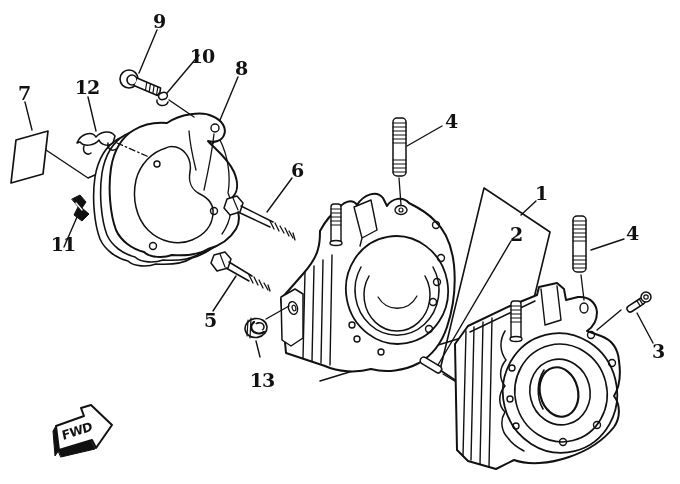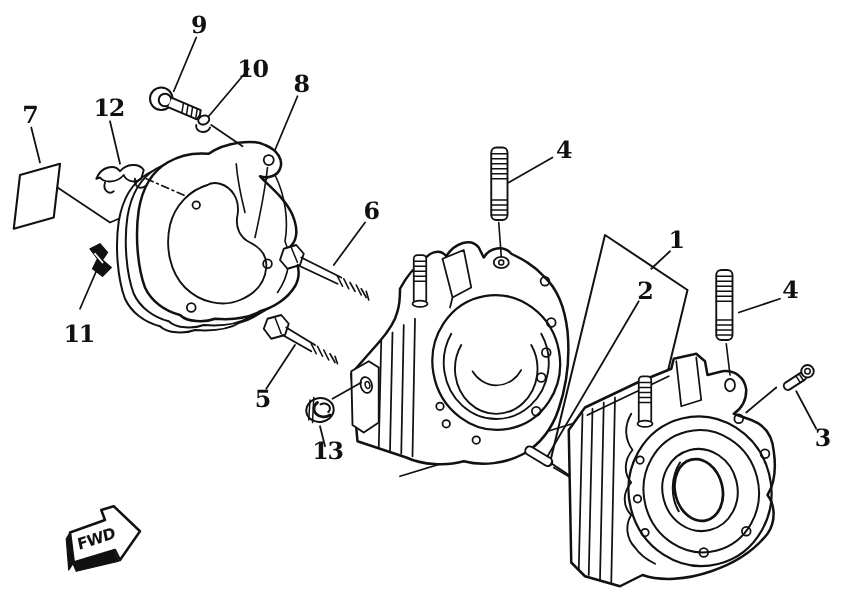--- a/index.html
+++ b/index.html
@@ -231,23 +231,23 @@
   </g>
 
   <text class="fwd-text" transform="translate(63,440) rotate(-18) skewX(-6)">FWD</text>
 </svg>
 
 <div class="lbl" style="left:159px;top:21px">9</div>
 <div class="lbl" style="left:202px;top:56px">10</div>
 <div class="lbl" style="left:241px;top:68px">8</div>
 <div class="lbl" style="left:24px;top:93px">7</div>
 <div class="lbl" style="left:87px;top:87px">12</div>
-<div class="lbl" style="left:63px;top:268px">11</div>
+<div class="lbl" style="left:63px;top:244px">11</div>
 <div class="lbl" style="left:297px;top:170px">6</div>
 <div class="lbl" style="left:210px;top:320px">5</div>
-<div class="lbl" style="left:262px;top:362px">13</div>
+<div class="lbl" style="left:262px;top:380px">13</div>
 <div class="lbl" style="left:451px;top:121px">4</div>
 <div class="lbl" style="left:541px;top:193px">1</div>
 <div class="lbl" style="left:516px;top:234px">2</div>
 <div class="lbl" style="left:632px;top:233px">4</div>
 <div class="lbl" style="left:658px;top:351px">3</div>
 
 </div>
 
 </body></html>

